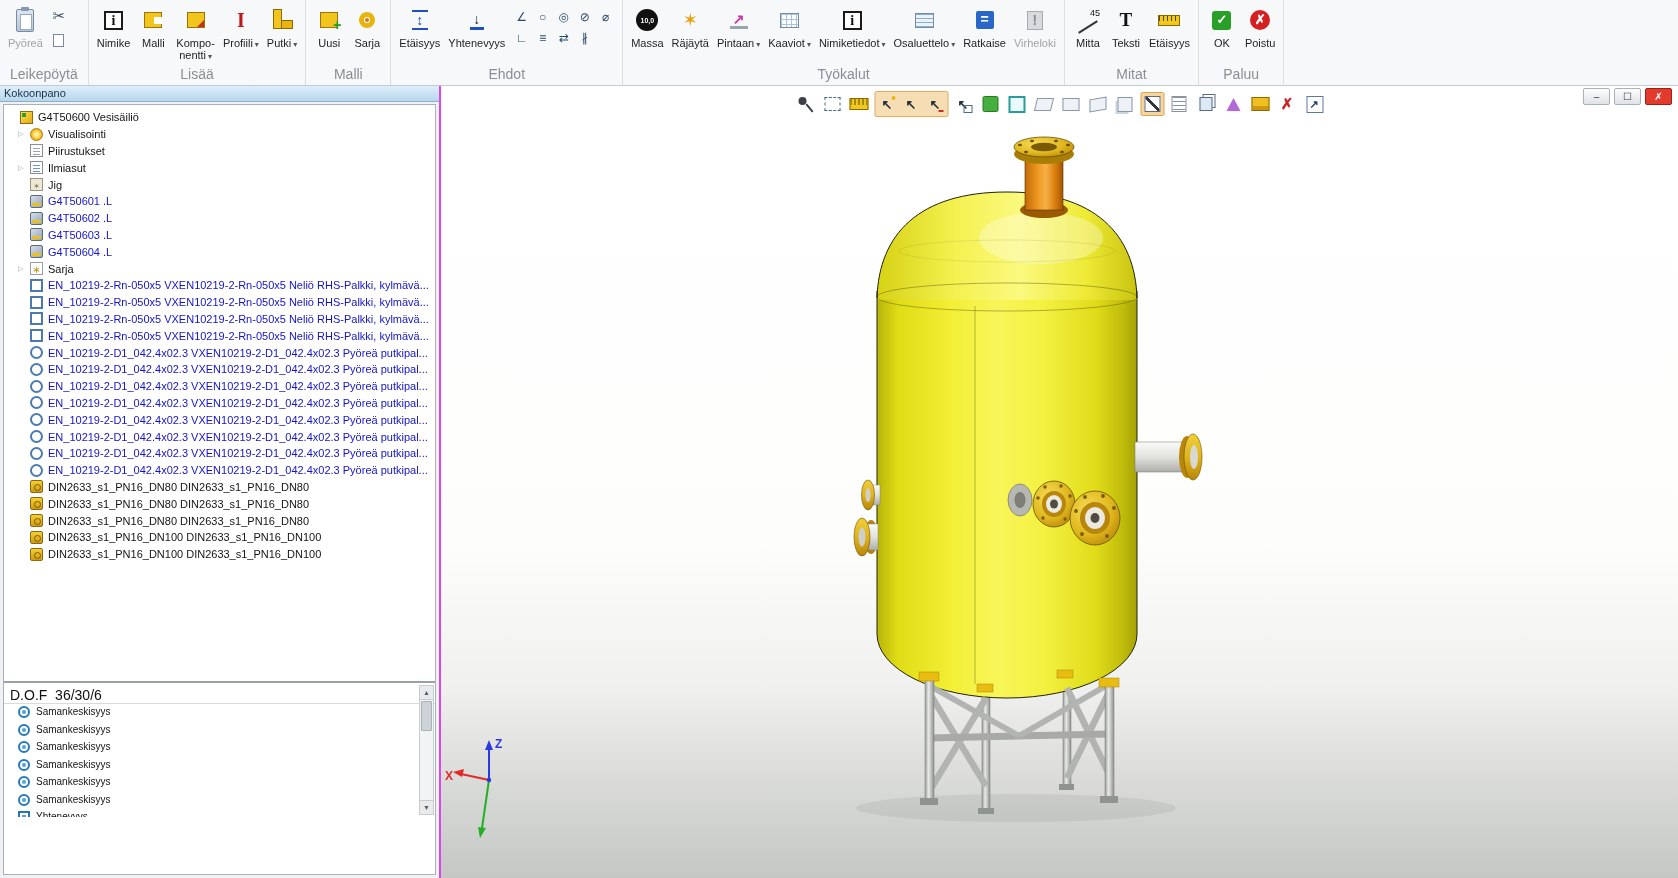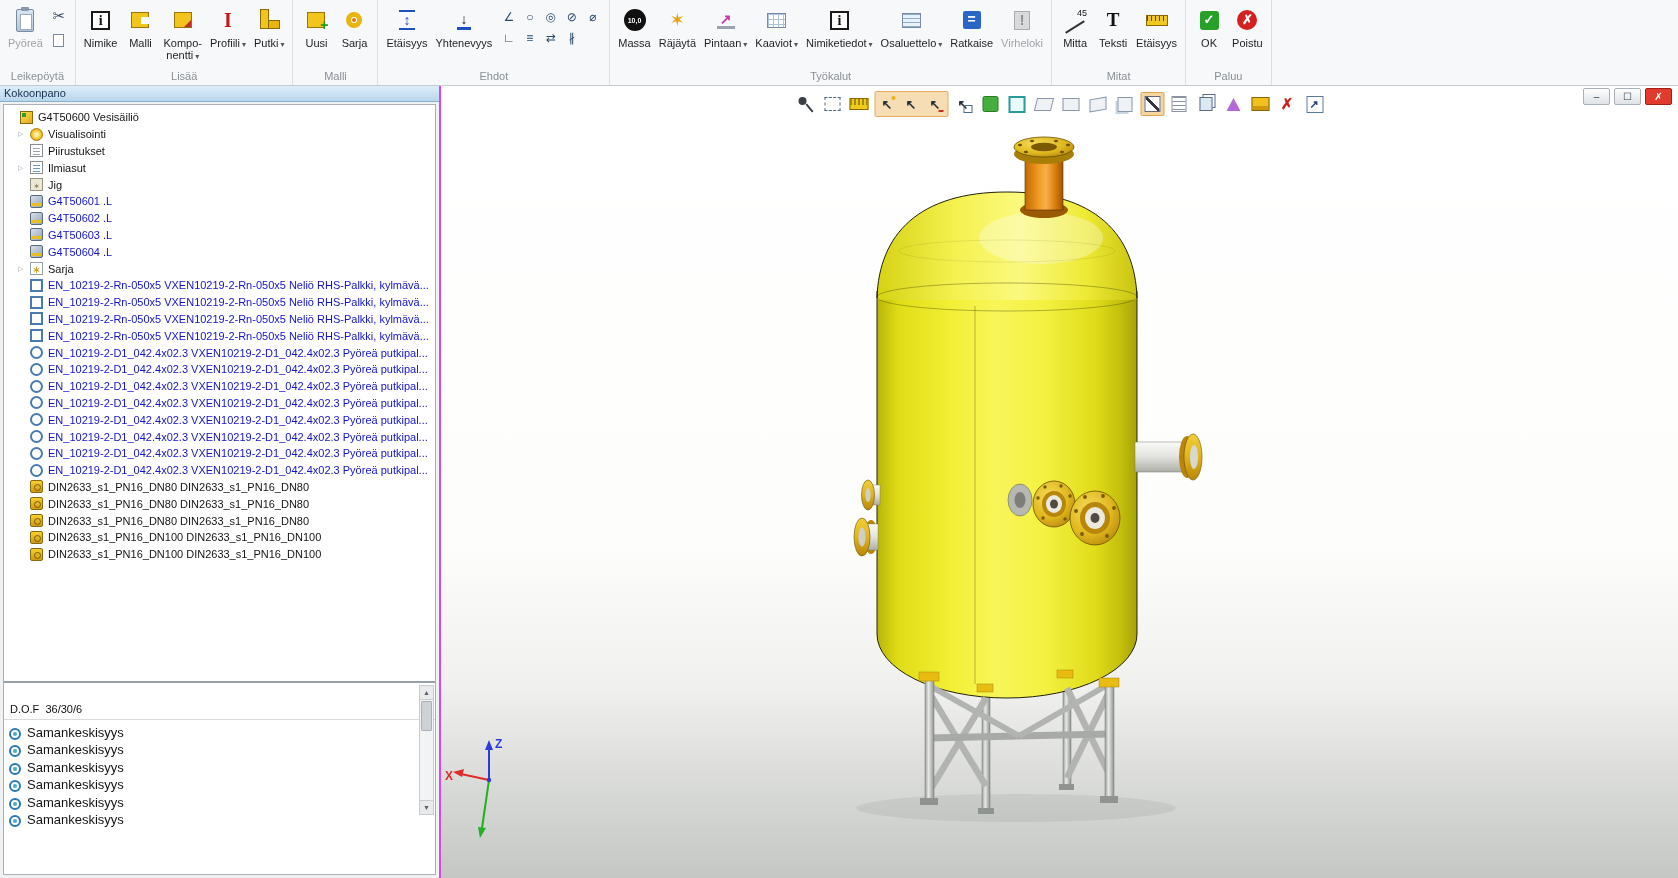--- a/index.html
+++ b/index.html
@@ -3,21 +3,21 @@
 <meta charset="utf-8">
 <style>
   * { margin:0; padding:0; box-sizing:border-box; }
   html,body { width:1678px; height:878px; overflow:hidden; font-family:"Liberation Sans",sans-serif; background:#fff; }
   .app { position:relative; width:1678px; height:878px; }
 
   
   .ribbon { position:absolute; top:0; left:0; right:0; height:86px; background:#f7f8f9; border-bottom:1px solid #c6cacd; display:flex; }
   .rgroup { display:flex; flex-direction:column; border-right:1px solid #dcdfe2; padding:2px 4px 0 4px; }
   .rgroup-buttons { display:flex; align-items:flex-start; flex:1; }
-  .rgroup-label { text-align:center; font-size:11px; color:#8a8f96; padding:2px 6px 3px; white-space:nowrap; }
+  .rgroup-label { text-align:center; font-size:14px; color:#8a8f96; padding:2px 6px 3px; white-space:nowrap; }
   .rbtn { display:flex; flex-direction:column; align-items:center; justify-content:flex-start; min-width:38px; padding:3px 4px 0; font-size:11px; color:#1d1f22; cursor:default; }
   .rbtn.disabled { color:#a0a4a8; }
   .ric { height:30px; display:flex; align-items:center; justify-content:center; margin-bottom:2px; }
   .rlab { text-align:center; line-height:12px; white-space:nowrap; }
   .dd::before { content:"▾"; font-size:8px; color:#555; margin-left:2px; }
   .rsmallcol { display:flex; flex-direction:column; gap:4px; padding:4px 2px; }
   .smbtn { width:20px; height:20px; display:flex; align-items:center; justify-content:center; }
 
   
   .ic { position:relative; display:inline-block; }
@@ -95,23 +95,23 @@
   .ti-part { background:linear-gradient(135deg,#d8e0ea,#94a4b8); border:1px solid #5a6a7e; border-radius:2px; }
   .ti-part::before { content:""; position:absolute; left:1px; bottom:1px; width:9px; height:3px; background:#e8c020; }
   .ti-series { background:#fff; border:1px solid #98a0a8; text-align:center; }
   .ti-series::before { content:"∗"; font-size:10px; line-height:12px; color:#c09010; }
   .ti-beam { background:#fff; border:2px solid #4a7ab0; }
   .ti-pipe { background:#fff; border:2px solid #4a7ab0; border-radius:50%; }
   .ti-flange { background:linear-gradient(180deg,#f5d030,#d09a10); border:1px solid #8a6a10; border-radius:2px; }
   .ti-flange::before { content:""; position:absolute; left:3px; top:3px; width:5px; height:5px; border:1px solid #7a5a08; border-radius:50%; }
 
   .dof-wrap { position:relative; border-top:2px solid #98a0a8; }
-  .dof-header { height:21px; font-size:11px; color:#111; padding:4px 6px 0; white-space:pre; border-bottom:1px solid #d8dadc;margin-top:16px; }
+  .dof-header { height:21px; font-size:14px; color:#111; padding:4px 6px 0; white-space:pre; border-bottom:1px solid #d8dadc; }
   .clist { height:113px; overflow:hidden; padding-top:2px; }
-  .crow { display:flex; align-items:flex-end; height:17.5px; font-size:13px; color:#141414; padding-left:5px; white-space:nowrap; }
+  .crow { display:flex; align-items:flex-start; height:17.5px; font-size:10px; color:#141414; padding-left:14px; white-space:nowrap; }
   .cicon { width:12px; height:12px; margin-right:6px; flex:none; position:relative; }
   .ci-concentric { border:2px solid #2878b8; border-radius:50%; }
   .ci-concentric::before { content:""; position:absolute; left:2px; top:2px; width:4px; height:4px; background:#48a8d8; border-radius:50%; }
   .ci-coincident { border:2px solid #2878b8; }
   .ci-coincident::before { content:""; position:absolute; left:2px; top:2px; width:4px; height:4px; background:#48a8d8; }
   .vscroll { position:absolute; right:1px; top:2px; width:15px; height:130px; background:#f2f3f4; border:1px solid #c8cccf; display:flex; flex-direction:column; }
   .sbtn { height:14px; display:flex; align-items:center; justify-content:center; font-size:7px; color:#55606a; background:#e9eaec; border-bottom:1px solid #c8cccf; }
   .sbtn.down { margin-top:auto; border-top:1px solid #c8cccf; border-bottom:none; }
   .sthumb { height:30px; margin:1px; background:#cdd2d6; border:1px solid #aab0b6; border-radius:1px; }
   .panel-fill { flex:1; background:#fff; }

